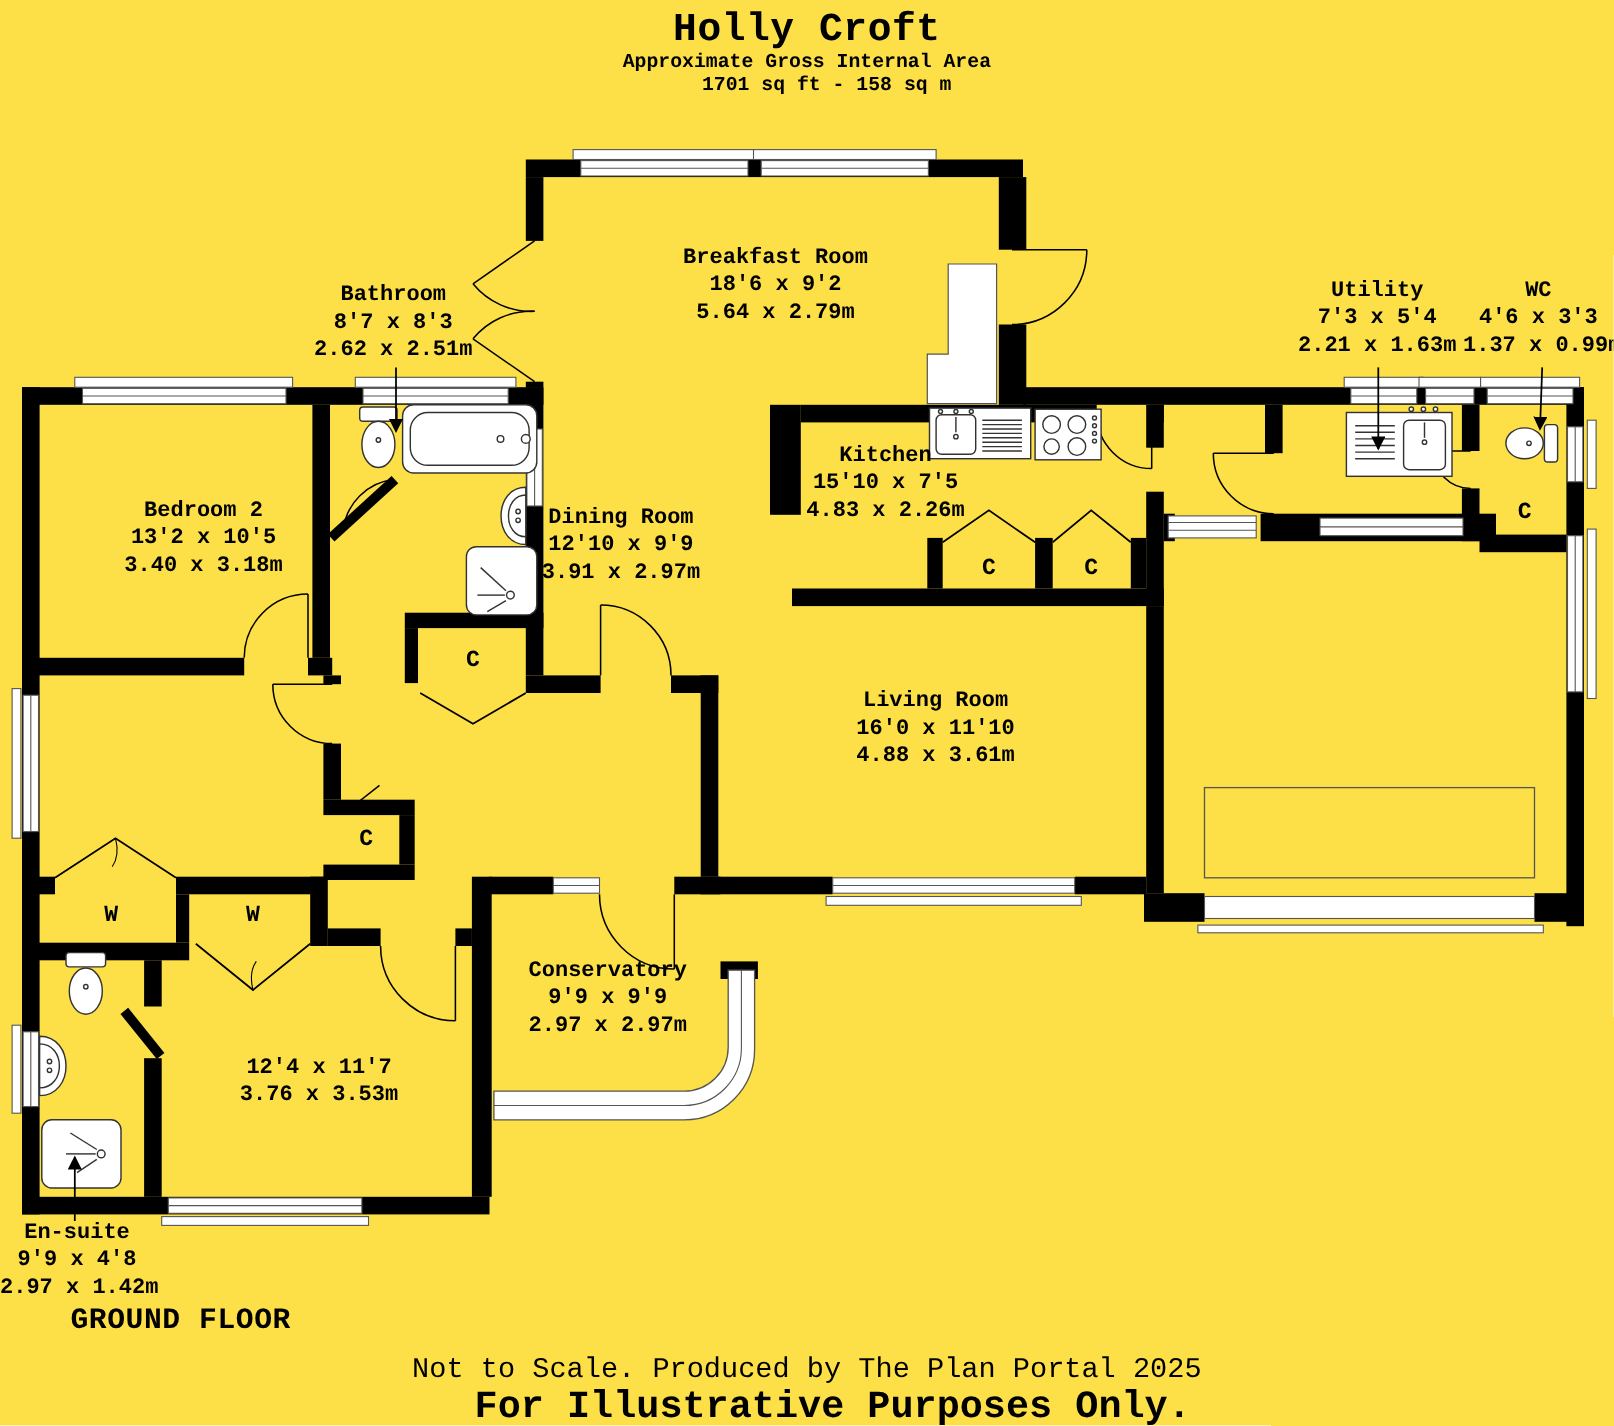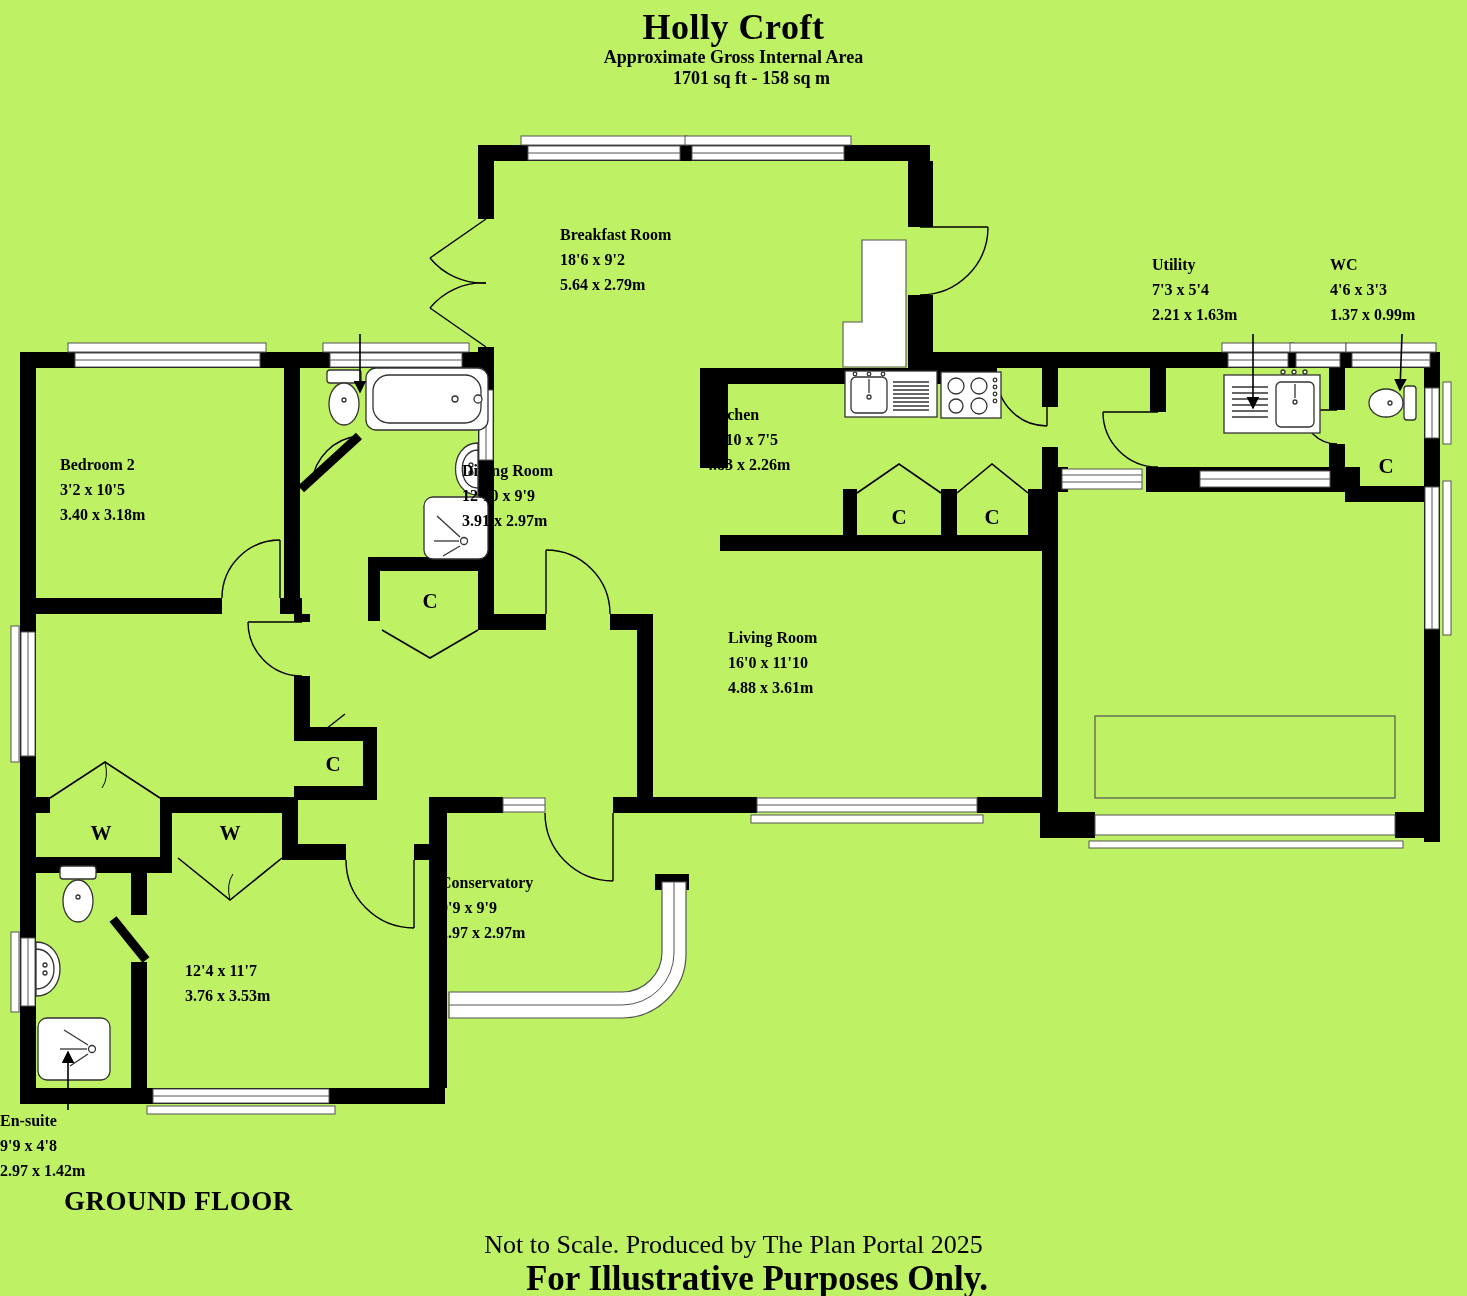--- a/index.html
+++ b/index.html
@@ -1,23 +1,23 @@
 <!DOCTYPE html>
 <html><head>
 <meta charset="utf-8">
 <style>
   html,body{margin:0;padding:0;background:#fff;}
-  .canvas{position:relative;width:1467px;height:1296px;background:#bef264;overflow:hidden;
-          font-family:Liberation Serif, serif;color:#000;}
+  .canvas{position:relative;width:1467px;height:1296px;background:#fde047;overflow:hidden;
+          font-family:Liberation Mono, monospace;color:#000;}
   .plan-svg{position:absolute;left:0;top:0;width:1467px;height:1296px;}
   .hdr{position:absolute;left:0;right:0;text-align:center;}
   .hdr-title{top:6px;font-size:36px;font-weight:bold;letter-spacing:.5px;}
   .hdr-sub{top:47px;font-size:18px;font-weight:bold;}
   .hdr-area{top:68px;font-size:18px;font-weight:bold;margin-left:36px;}
-  .rlabel{position:absolute;text-align:left;font-size:16px;line-height:25px;font-weight:bold;white-space:nowrap;}
+  .rlabel{position:absolute;text-align:center;font-size:20px;line-height:25px;font-weight:bold;white-space:nowrap;}
   .letter{position:absolute;transform:translate(-50%,-50%);font-size:21px;font-weight:bold;}
   .floorname{position:absolute;left:16px;top:1186px;font-size:27px;font-weight:bold;letter-spacing:.5px;margin-left:48px;}
   .foot{position:absolute;left:0;right:0;text-align:center;}
   .foot1{top:1230px;font-size:26px;font-weight:normal;}
   .foot2{top:1259px;font-size:35px;font-weight:bold;margin-left:47px;}
 </style>
 </head>
 <body>
 
 <div class="canvas">
@@ -288,22 +288,27 @@
     <g stroke="#000" stroke-width="1.6" fill="none">
       <line x1="360" y1="334" x2="360" y2="392" marker-end="url(#arrow)"></line>
       <line x1="1253" y1="334" x2="1253" y2="408" marker-end="url(#arrow)"></line>
       <line x1="1402" y1="334" x2="1400" y2="390" marker-end="url(#arrow)"></line>
       <line x1="68" y1="1110" x2="68" y2="1052" marker-end="url(#arrow)"></line>
     </g>
   </svg>
 
   <div class="rlabel" style="left:60px;top:452px;width:250px;">
     <div>Bedroom 2</div>
-    <div>3'2 x 10'5</div>
+    <div>13'2 x 10'5</div>
     <div>3.40 x 3.18m</div>
+  </div>
+  <div class="rlabel" style="left:250px;top:256px;width:215px;">
+    <div>Bathroom</div>
+    <div>8'7 x 8'3</div>
+    <div>2.62 x 2.51m</div>
   </div>
   <div class="rlabel" style="left:560px;top:222px;width:290px;">
     <div>Breakfast Room</div>
     <div>18'6 x 9'2</div>
     <div>5.64 x 2.79m</div>
   </div>
   <div class="rlabel" style="left:705px;top:402px;width:200px;">
     <div>Kitchen</div>
     <div>15'10 x 7'5</div>
     <div>4.83 x 2.26m</div>

